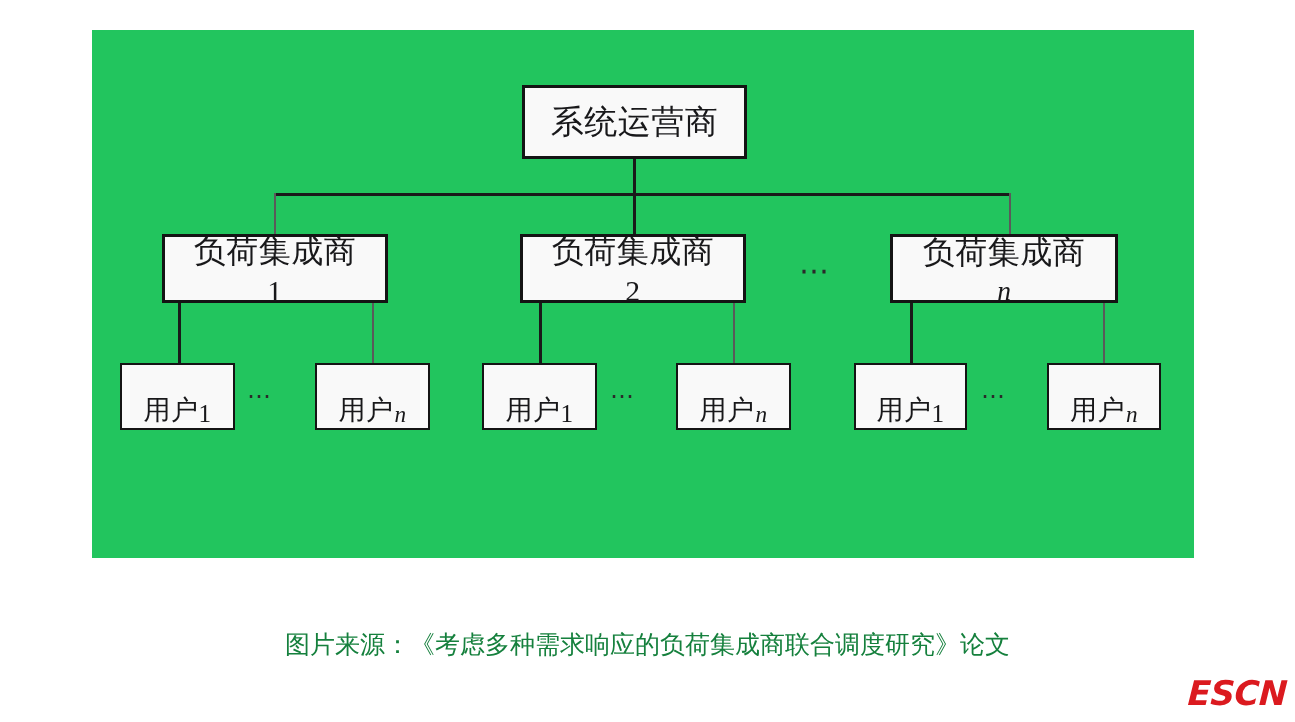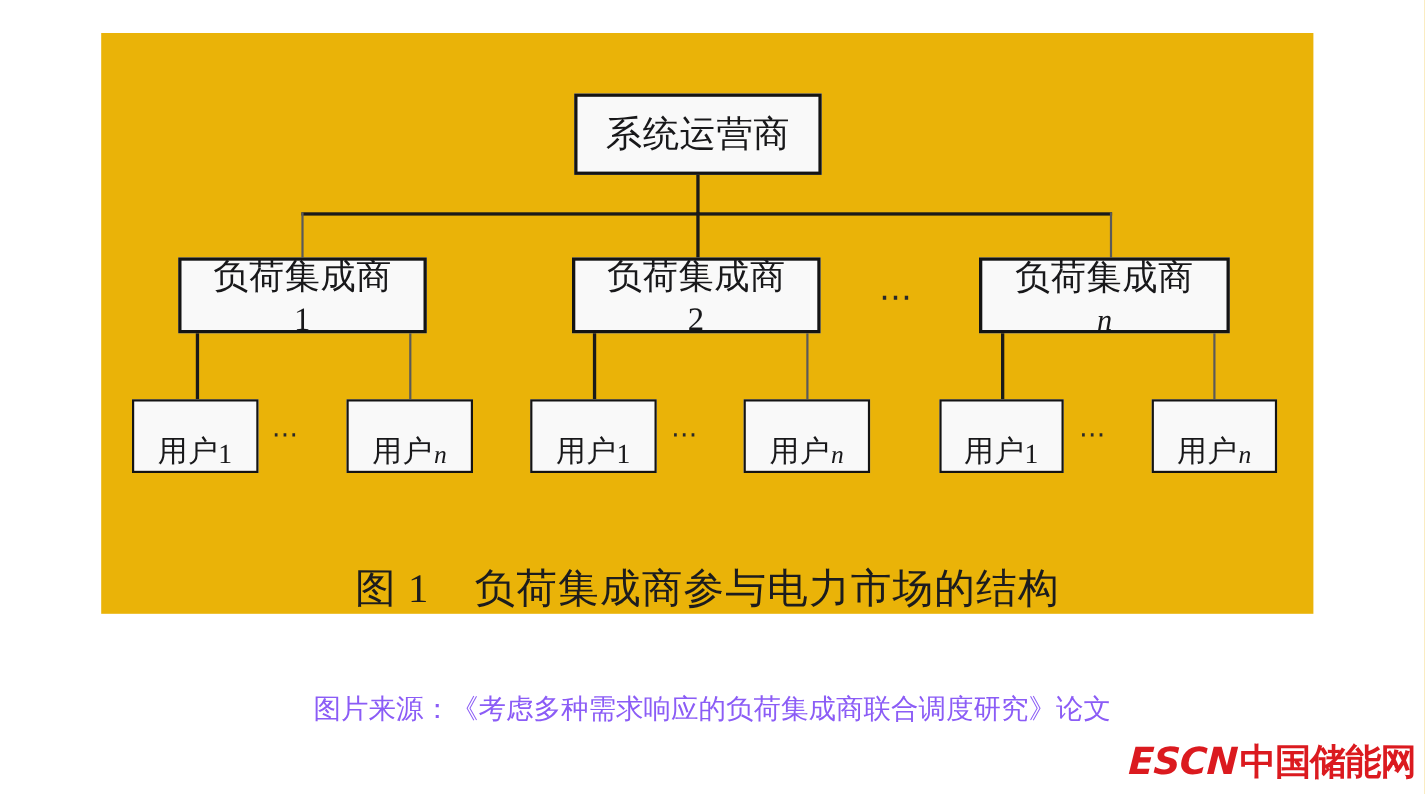--- a/index.html
+++ b/index.html
@@ -105,21 +105,21 @@
   }
 
   
   #source-line {
     position: absolute;
     left: 0;
     top: 628px;
     width: 1295px;
     text-align: center;
     font-size: 25px;
-    color: #8b5cf6;
+    color: #15803d;
     font-family: "DejaVu Sans", "Liberation Sans", sans-serif;
     letter-spacing: 0px;
     white-space: nowrap;
   }
 
   
   #watermark-logo {
     position: absolute;
     right: 8px;
     top: 676px;
@@ -137,21 +137,21 @@
   }
   #watermark-logo .cn {
     font-size: 33px;
     padding-left: 2px;
     letter-spacing: -1px;
   }
 </style>
 </head>
 <body>
 
-<div id="figure-panel" style="background: #eab308;">
+<div id="figure-panel" style="background: #22c55e;">
 
   <div id="diagram-canvas">
 
     <div class="node-box lvl1" style="left:430px; top:55px; width:225px; height:74px;">
       <span>系统运营商</span>
     </div>
 
     <div class="conn v" style="left:541px; top:129px; width:2.5px; height:36px;"></div>
 
     <div class="conn h" style="left:182px; top:163px; width:737px; height:2.5px;"></div>
@@ -211,22 +211,20 @@
         <span class="suffix">1</span>
     </div>
     <div class="ellipsis small" style="left:889px; top:354px;">⋯</div>
     <div class="node-box lvl3" style="left:955px; top:333px; width:114px; height:67px;">
       <span>用户</span>
         <span class="suffix italic">n</span>
     </div>
 
   </div>
 
-  <div id="figure-caption">图 1    负荷集成商参与电力市场的结构</div>
 
 </div>
 
 <div id="source-line">图片来源：《考虑多种需求响应的负荷集成商联合调度研究》论文</div>
 
 <div id="watermark-logo" style="color: rgb(219, 26, 31);">
   <span class="escn">ESCN</span>
-  <span class="cn">中国储能网</span>
 </div>
 
 </body></html>

